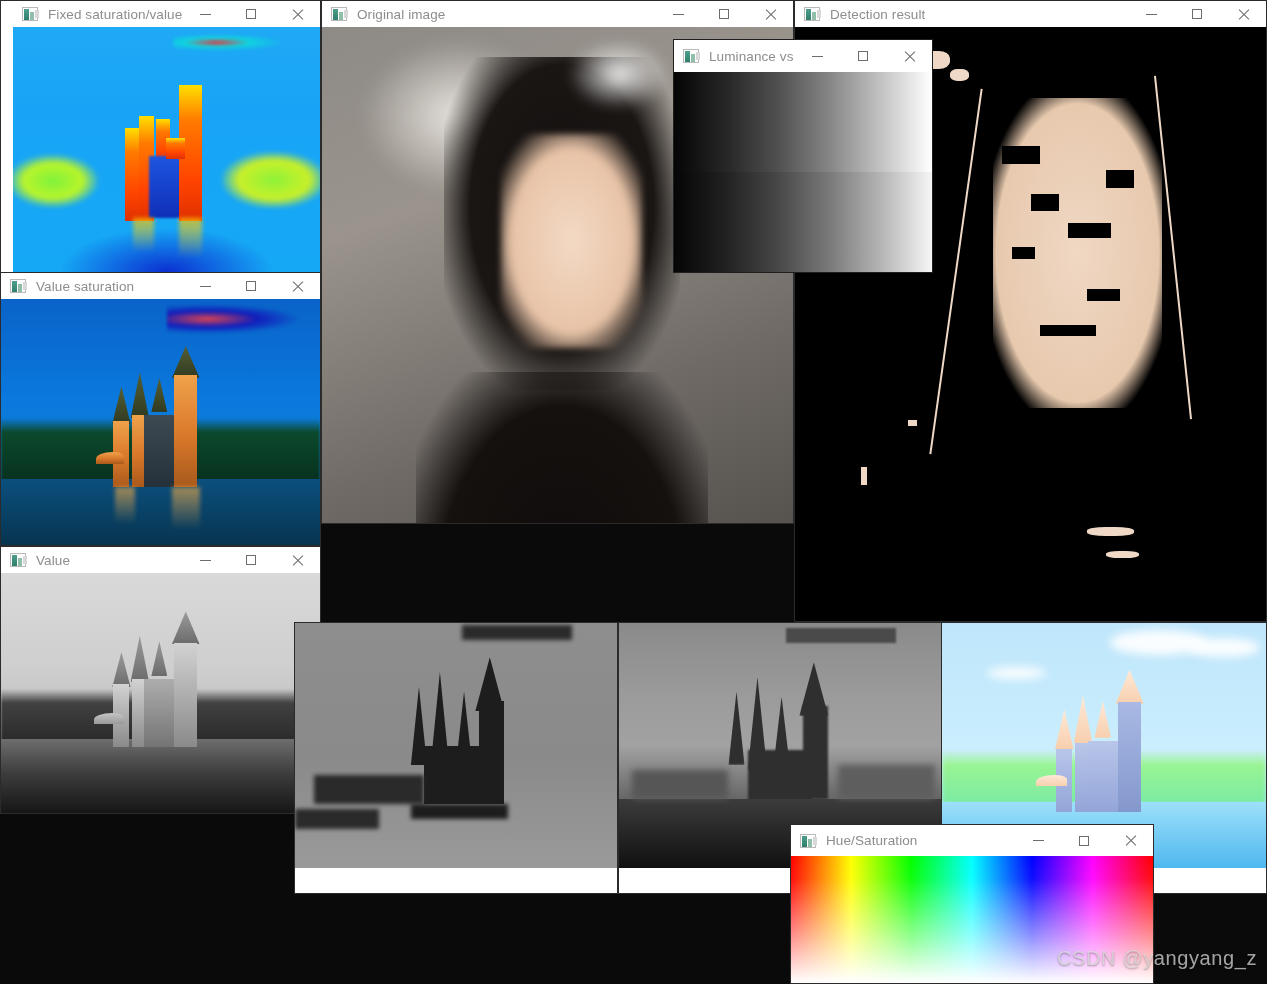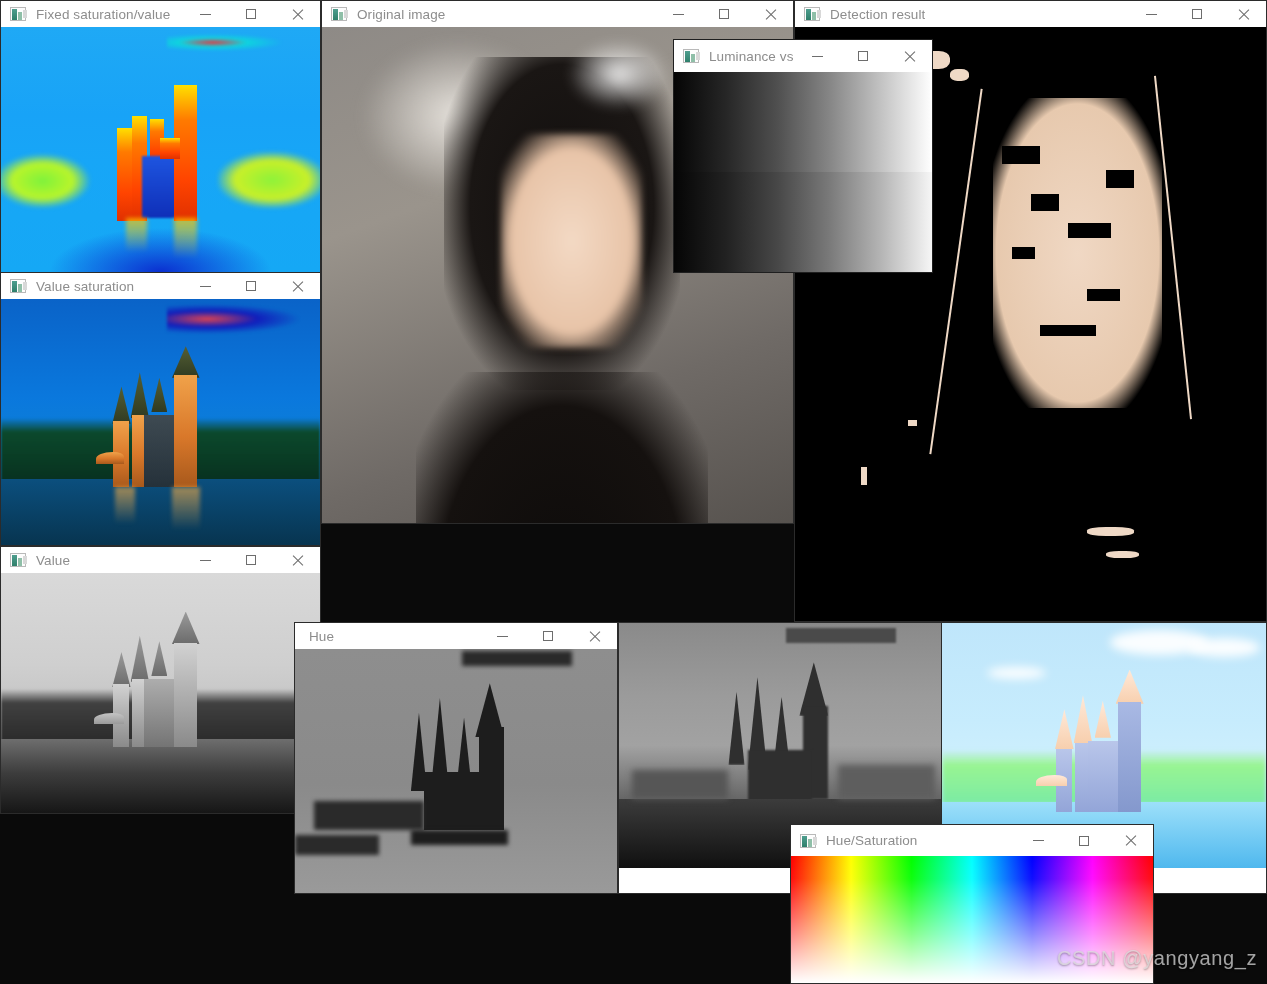--- a/index.html
+++ b/index.html
@@ -30,21 +30,21 @@
   .g-min { width: 11px; height: 1px; background: #6d6d6d; }
   .g-max { width: 10px; height: 10px; border: 1px solid #6d6d6d; }
   .g-close { width: 13px; height: 13px; position: relative; }
   .g-close::before, .g-close::after { content:""; position:absolute; left:0; top:6px;
         width: 14px; height: 1px; background: #6d6d6d; }
   .g-close::before { transform: rotate(45deg); }
   .g-close::after  { transform: rotate(-45deg); }
   .canvas { position: relative; overflow: hidden; background:#000; }
 
   
-  #win-fixed-sv   { left:0;    top:0;   width:321px; height:288px; }
+  #win-fixed-sv   { left:0;    top:0;   width:321px; height:288px;padding-left:12px; }
   #win-fixed-sv .canvas { height: 245px; }
   #win-fixed-sat  { left:0;    top:272px; width:321px; height:274px; }
   #win-fixed-sat .canvas { height: 247px; }
   #win-value      { left:0;    top:546px; width:321px; height:268px; }
   #win-value .canvas { height: 241px; }
   #win-original   { left:321px; top:0; width:473px; height:524px; }
   #win-original .canvas { height: 595px; }
   #win-detect     { left:794px; top:0; width:473px; height:622px; }
   #win-detect .canvas { height: 595px; }
   #win-lum        { left:673px; top:39px; width:260px; height:234px; border-color:#1f1f1f; }
@@ -357,34 +357,20 @@
           </div>
       </div>
     </div>
     <div class="canvas">
       <div class="lum-top"></div>
       <div class="lum-bot"></div>
     </div>
   </div>
 
   <div class="win" id="win-hue">
-    <div class="titlebar">
-      <div class="tb-title noicon">Hue</div>
-      <div class="tb-btns">
-        <div class="tb-btn">
-            <span class="g-min"></span>
-          </div>
-        <div class="tb-btn">
-            <span class="g-max"></span>
-          </div>
-        <div class="tb-btn">
-            <span class="g-close"></span>
-          </div>
-      </div>
-    </div>
     <div class="canvas">
       <div class="fill hue-bg"></div>
       <div class="hue-blob" style="left:52%;top:1%;width:34%;height:6%;"></div>
       <div class="hue-dark" style="left:36%;top:26%;width:5%;height:32%;clip-path:polygon(50% 0,100% 100%,0 100%);"></div>
       <div class="hue-dark" style="left:42%;top:20%;width:6%;height:40%;clip-path:polygon(50% 0,100% 100%,0 100%);"></div>
       <div class="hue-dark" style="left:50%;top:28%;width:5%;height:30%;clip-path:polygon(50% 0,100% 100%,0 100%);"></div>
       <div class="hue-dark" style="left:56%;top:14%;width:9%;height:22%;clip-path:polygon(50% 0,100% 100%,0 100%);"></div>
       <div class="hue-dark" style="left:57%;top:32%;width:8%;height:42%;"></div>
       <div class="hue-dark" style="left:40%;top:50%;width:20%;height:24%;"></div>
       <div class="hue-blob" style="left:6%;top:62%;width:34%;height:12%;"></div>

